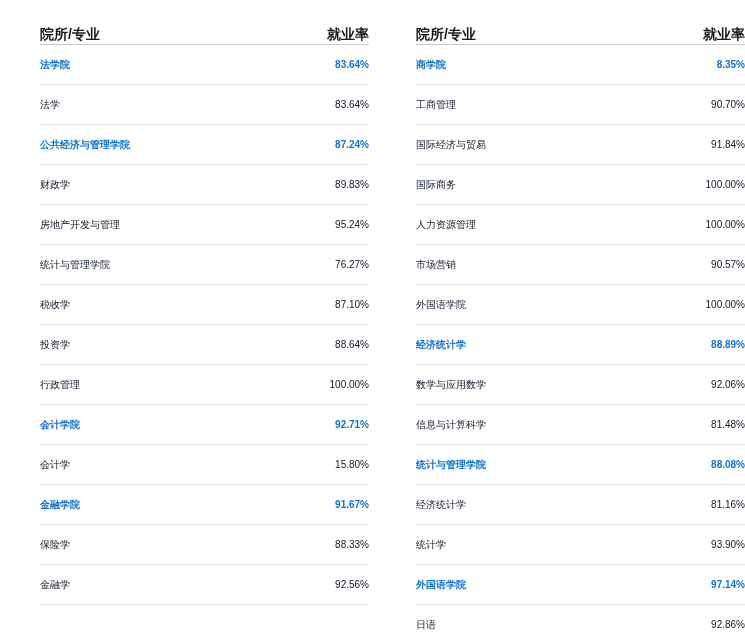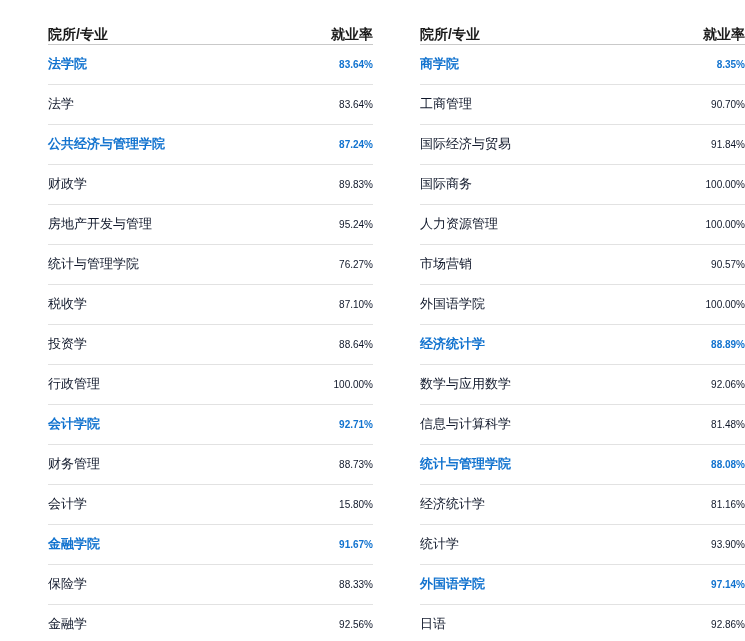--- a/index.html
+++ b/index.html
@@ -12,21 +12,21 @@
     background: #ffffff;
     font-family: "Liberation Sans", sans-serif;
     color: #222222;
     -webkit-font-smoothing: antialiased;
   }
   .page {
     position: relative;
     width: 745px;
     height: 455px;
     box-sizing: border-box;
-    padding: 26px 0 0 8px;
+    padding: 26px 0 0 0;
     display: flex;
     gap: 12px;
   }
   .col {
     width: 345px;
     box-sizing: border-box;
   }
   .col-left { margin-left: 40px; }
   .col-right { margin-left: 35px; }
 
@@ -45,21 +45,21 @@
     color: #1a1a1a;
     padding-bottom: 7px;
     border-bottom: 1px solid #c9c9c9;
     vertical-align: bottom;
   }
   .hdr-row th.c1 { text-align: left; }
   .hdr-row th.c2 { text-align: right; }
 
   tr.row td {
     height: 39px;
-    font-size: 13px;
+    font-size: 10px;
     border-bottom: 1px solid #e2e2e2;
     vertical-align: middle;
     line-height: 1.1;
   }
   tr.row td.c1 { text-align: left; }
   tr.row td.c2 { text-align: right; font-size: 10px; }
 
   tr.school td {
     color: #1273cf;
     font-weight: bold;
@@ -121,24 +121,20 @@
           </tr>
           <tr class="row major">
             <td class="c1">行政管理</td>
             <td class="c2">100.00%</td>
           </tr>
           <tr class="row school">
             <td class="c1">会计学院</td>
             <td class="c2">92.71%</td>
           </tr>
           <tr class="row major">
-            <td class="c1">财务管理</td>
-            <td class="c2">88.73%</td>
-          </tr>
-          <tr class="row major">
             <td class="c1">会计学</td>
             <td class="c2">15.80%</td>
           </tr>
           <tr class="row school">
             <td class="c1">金融学院</td>
             <td class="c2">91.67%</td>
           </tr>
           <tr class="row major">
             <td class="c1">保险学</td>
             <td class="c2">88.33%</td>

